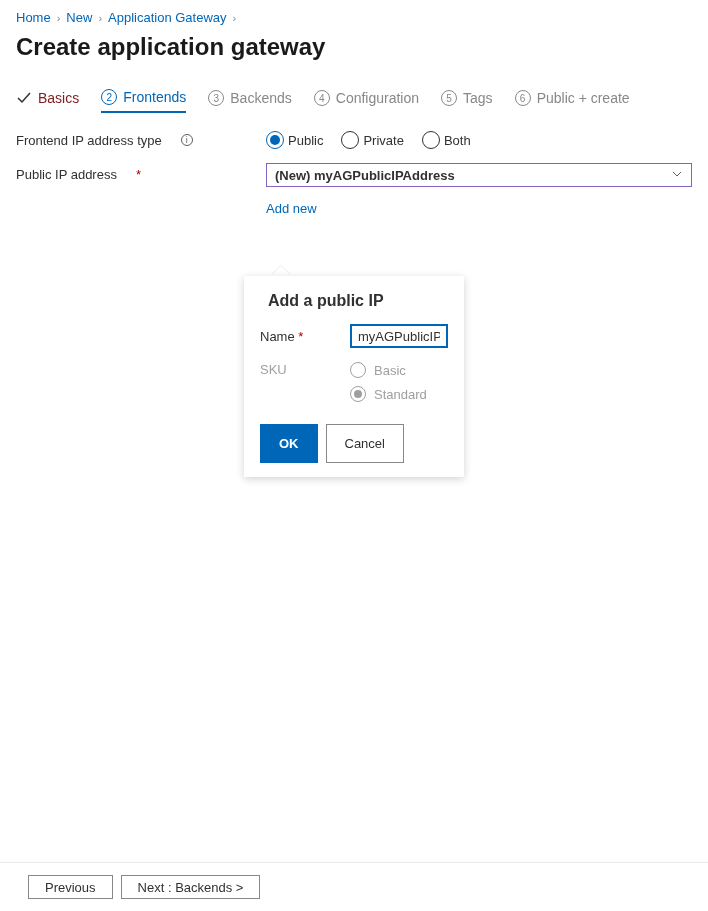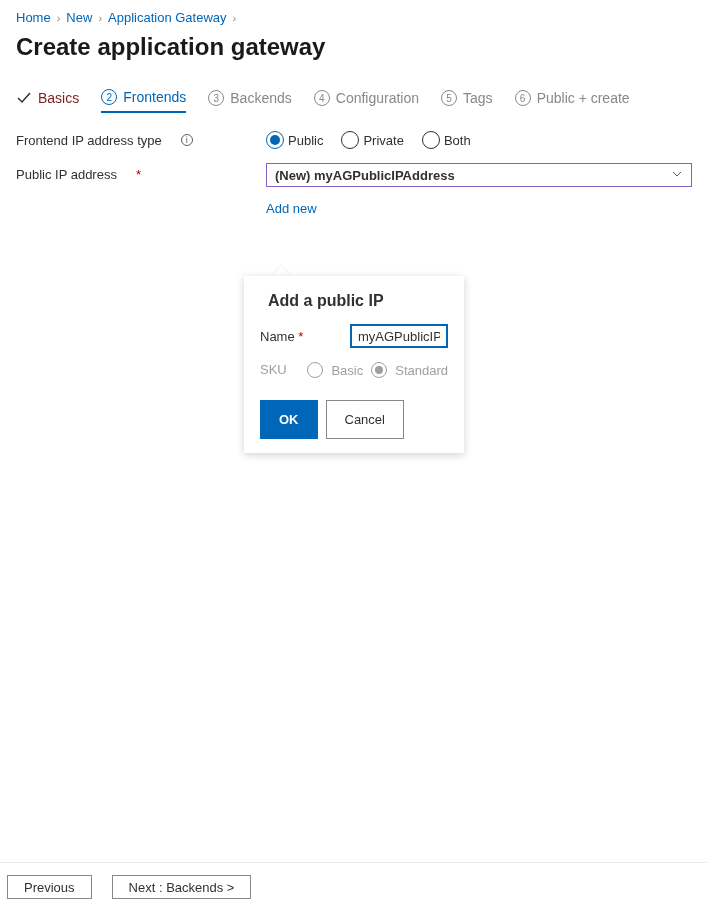--- a/index.html
+++ b/index.html
@@ -221,20 +221,21 @@
     height: 24px;
     padding: 0 6px;
     font-size: 13px;
     color: #323130;
     outline: none;
     min-width: 0;
     width: 90px;
   }
   .pop-radio-col {
     display: flex;
+    flex-direction: column;
     gap: 8px;
   }
   .pop-radio {
     display: inline-flex;
     align-items: center;
     gap: 8px;
     font-size: 13px;
     color: #a19f9d;
   }
   .pop-radio .rdot {
@@ -276,23 +277,23 @@
     color: #fff;
     font-weight: 600;
   }
   
   .footer {
     position: absolute;
     left: 0;
     right: 0;
     bottom: 0;
     border-top: 1px solid #edebe9;
-    padding: 12px 7px;
-    display: flex;
-    gap: 20px;
+    padding: 12px 28px;
+    display: flex;
+    gap: 8px;
     background: #fff;
   }
   .footer .btn {
     height: 24px;
     padding: 0 16px;
   }
 </style>
 </head>
 <body>
 

